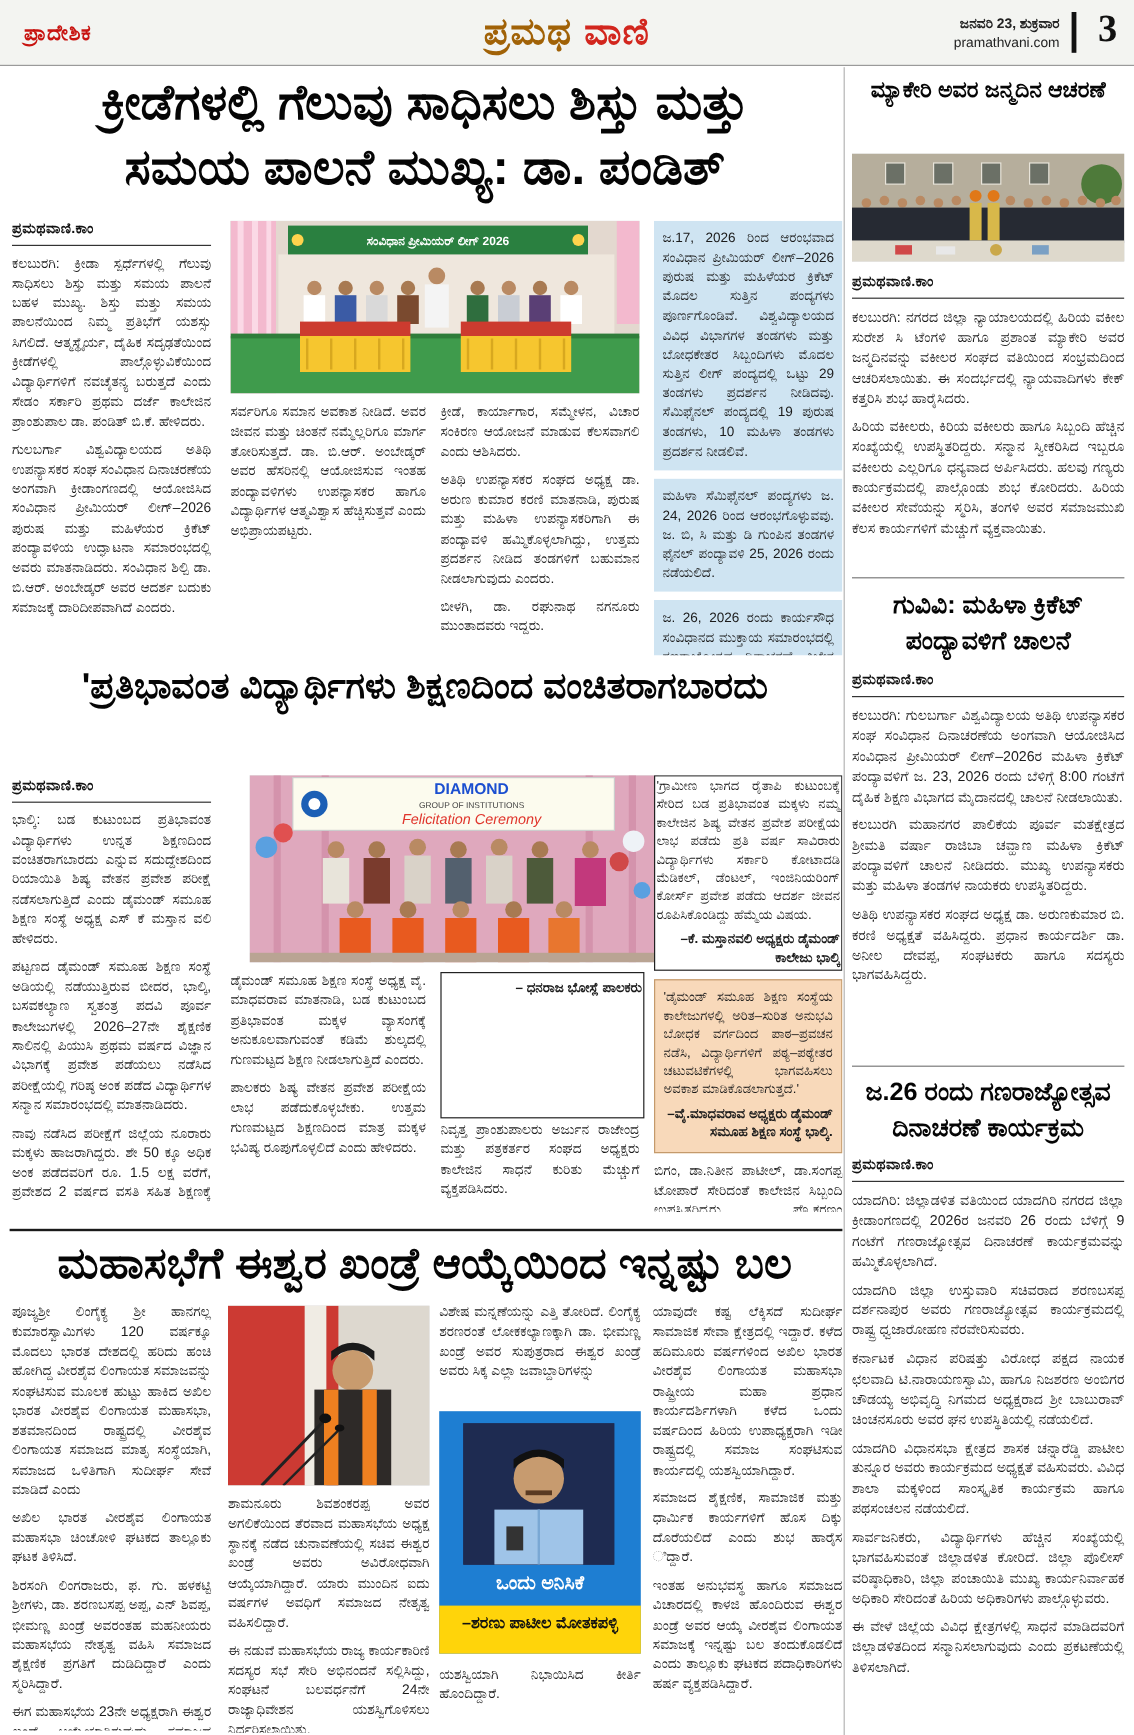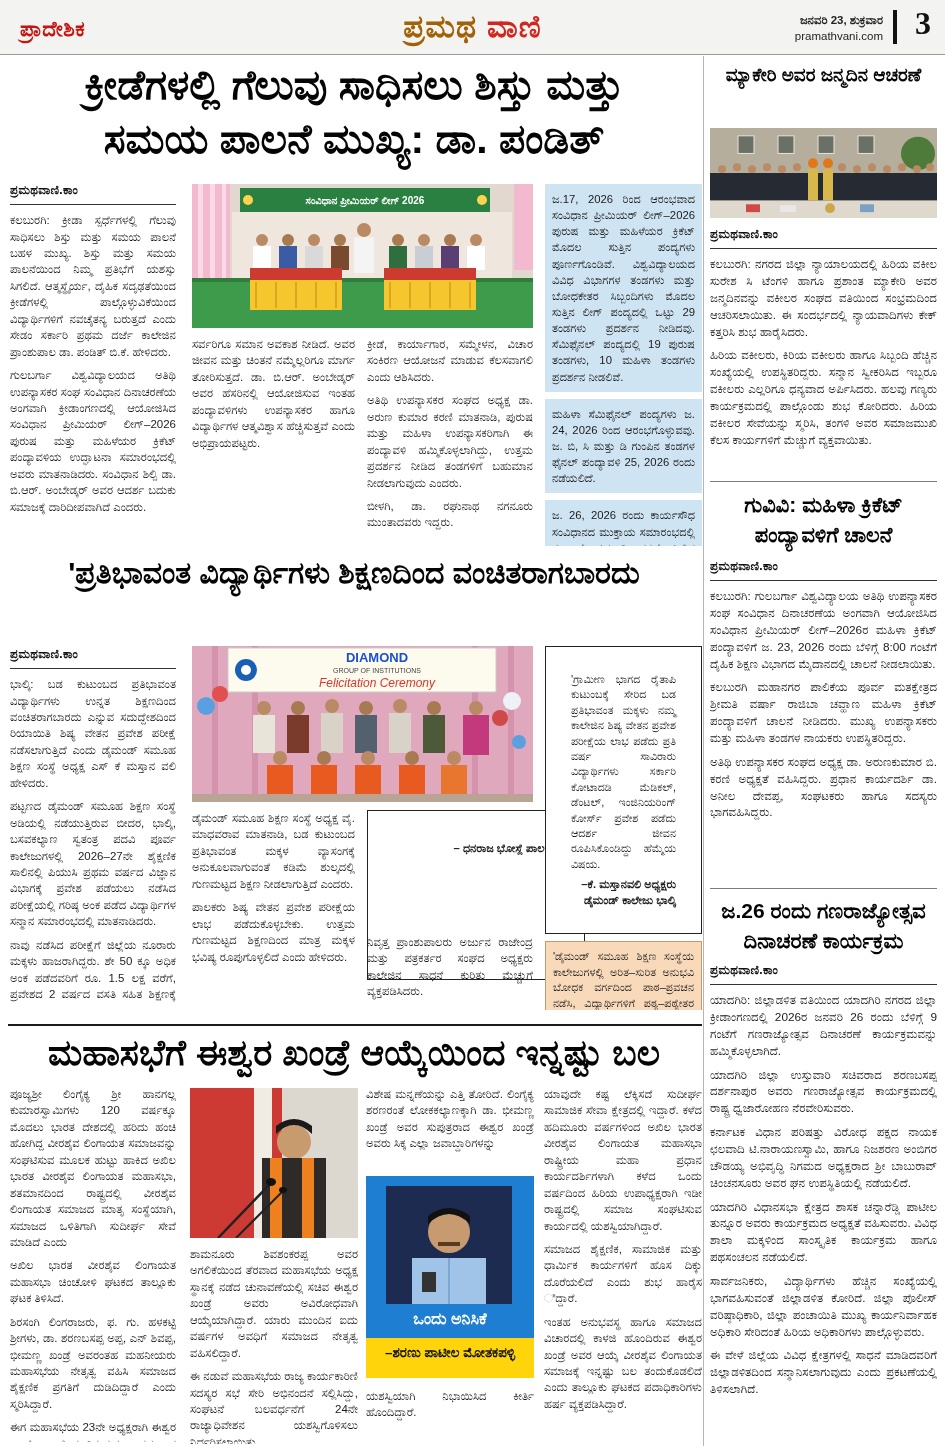--- a/index.html
+++ b/index.html
@@ -1,20 +1,20 @@
 <!DOCTYPE html>
 <html><head>
 <meta charset="utf-8">
 <style>
   html,body{margin:0;padding:0;background:#fff;}
   .page{position:relative;width:945px;height:1446px;background:#fff;overflow:hidden;
         font-family:"Liberation Sans","DejaVu Sans",sans-serif;color:#1b1b1b;}
   
   .masthead{position:absolute;left:0;top:0;width:945px;height:54px;background:#f3f4f1;border-bottom:1px solid #9a9a9a;}
-  .section-label{position:absolute;left:20px;top:17px;font-size:21px;font-weight:bold;color:#c81410;letter-spacing:.5px;}
+  .section-label{position:absolute;left:20px;top:17px;font-size:18px;font-weight:bold;color:#c81410;letter-spacing:.5px;}
   .paper-title{position:absolute;left:0;right:0;top:9px;text-align:center;font-size:31px;font-weight:bold;letter-spacing:1px;}
   .paper-title .t1{color:#a16207;} .paper-title .t2{color:#d2261e;margin-left:10px;}
   .mast-right{position:absolute;right:62px;top:13px;text-align:right;font-size:11.5px;line-height:1.35;color:#222;}
   .mast-right .d1{font-weight:bold;}
   .mast-bar{position:absolute;right:48px;top:10px;width:4px;height:34px;background:#111;}
   .page-num{position:absolute;right:14px;top:5px;font-family:"Liberation Serif",serif;font-size:32px;font-weight:bold;color:#111;}
   
   .vdiv{position:absolute;left:703px;top:56px;width:1px;height:1390px;background:#b5b5b5;}
   .col{position:absolute;overflow:hidden;text-align:justify;font-size:11.5px;line-height:1.43;}
   .col p{margin:0 0 7px;}
@@ -28,26 +28,26 @@
   .s1-hl{left:8px;top:58px;width:692px;font-size:41px;line-height:1.32;}
   .s1-c1{left:10px;top:182px;width:166px;height:364px;}
   .s1-photo{left:192px;top:184px;width:341px;height:144px;}
   .s1-c2{left:192px;top:336px;width:163px;height:210px;}
   .s1-c3{left:367px;top:336px;width:166px;height:210px;}
   .s1-c4{left:545px;top:184px;width:157px;height:362px;}
   .bluebox{background:#cfe4f2;padding:7px 7px;margin:0 0 7px;font-size:11.3px;}
   
   .s2-hl{left:8px;top:552px;width:692px;font-size:30px;line-height:1.42;}
   .s2-c1{left:10px;top:646px;width:166px;height:358px;}
-  .s2-photo{left:192px;top:646px;width:341px;height:156px;}
+  .s2-photo{left:208px;top:646px;width:341px;height:156px;}
   .s2-c2{left:192px;top:810px;width:163px;height:196px;}
   .s2-qbox-students{left:367px;top:810px;width:166px;height:118px;}
   .s2-c3{left:367px;top:934px;width:166px;height:72px;}
   .s2-c4{left:545px;top:646px;width:157px;height:364px;}
-  .qbox{border:1.5px solid #222;background:#fff;padding:25px;font-size:11px;line-height:1.4;text-align:justify;overflow:hidden;}
+  .qbox{border:1.5px solid #222;background:#fff;padding:1px;font-size:11px;line-height:1.4;text-align:justify;overflow:hidden;}
   .qbox .attr{display:block;text-align:right;font-weight:bold;margin-top:5px;font-size:11.2px;}
   .peachbox{border:1px solid #c49a6c;background:#f8d9ba;padding:7px;margin-top:7px;font-size:11px;line-height:1.4;text-align:justify;overflow:hidden;}
   .peachbox .attr{display:block;text-align:right;font-weight:bold;margin-top:5px;font-size:11.2px;}
   .s2-c4 .tail{margin-top:7px;}
   
   .s3-rule{position:absolute;left:8px;top:1024px;width:694px;height:2px;background:#1a1a1a;}
   .s3-hl{left:8px;top:1030px;width:692px;font-size:36px;line-height:1.3;}
   .s3-c1{left:10px;top:1086px;width:166px;height:356px;}
   .s3-photo{left:190px;top:1088px;width:168px;height:150px;}
   .s3-c2{left:190px;top:1246px;width:168px;height:198px;}

